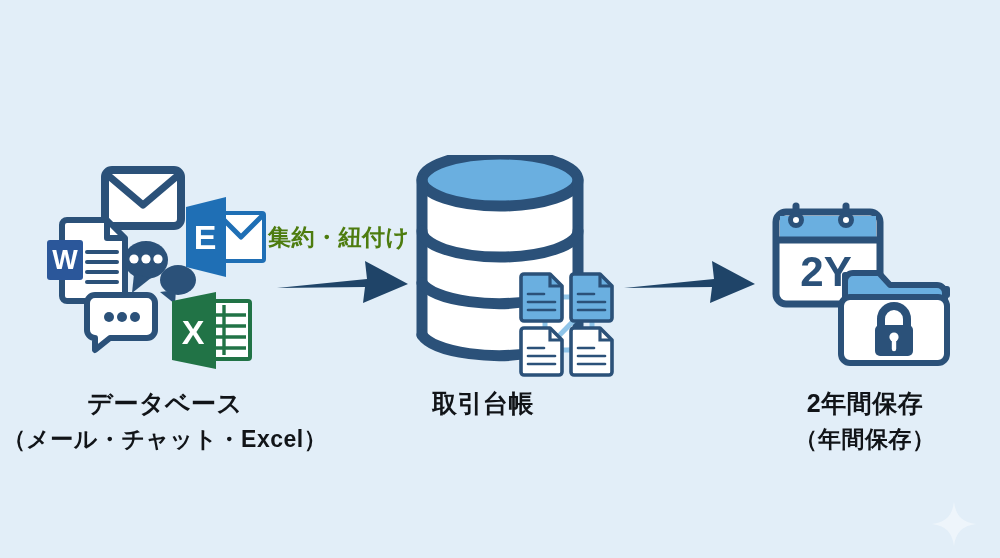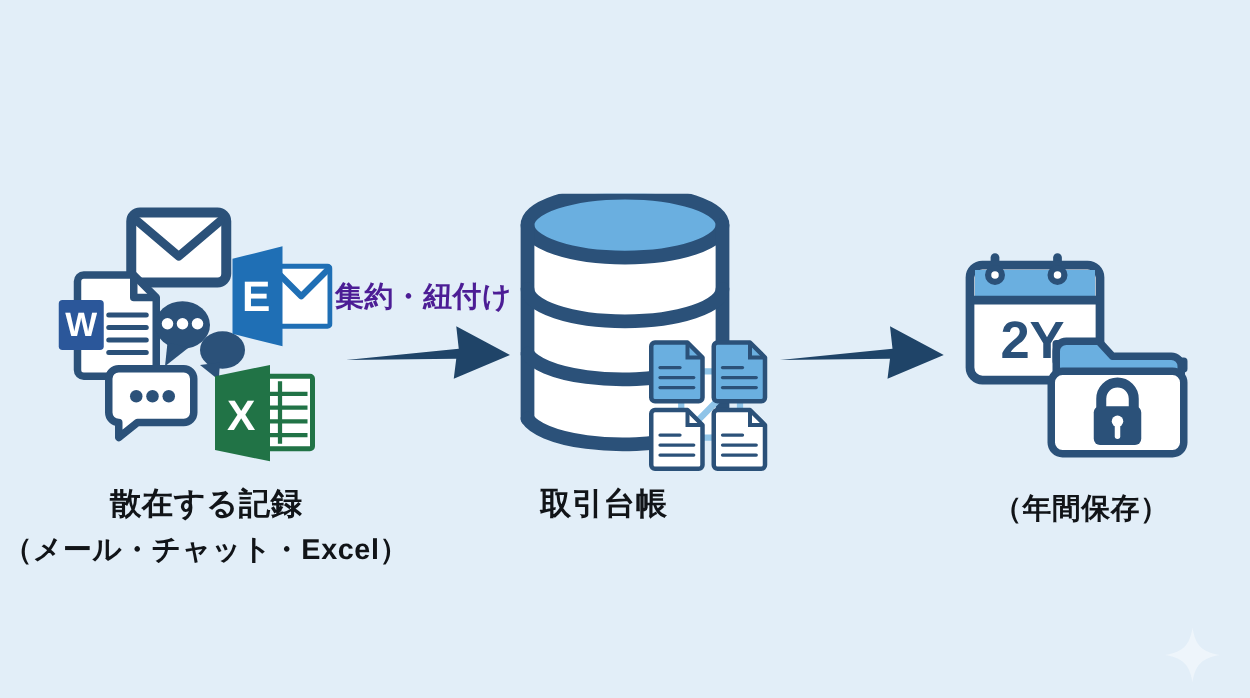--- a/index.html
+++ b/index.html
@@ -32,21 +32,21 @@
     letter-spacing: 0.5px;
     white-space: nowrap;
   }
   .caption .line1 { font-size: 25px; display: block; }
   .caption .line2 { font-size: 23px; display: block; margin-top: 4px; }
 
   .arrow-label {
     position: absolute;
     font-size: 23px;
     font-weight: bold;
-    color: #4c1d95;
+    color: #4d7c0f;
     letter-spacing: 0.5px;
     white-space: nowrap;
   }
 
   
   .sparkle { position: absolute; opacity: 0.55; }
 </style>
 </head>
 <body>
 
@@ -108,21 +108,21 @@
         <line x1="44" y1="48" x2="78" y2="48"></line>
         <line x1="44" y1="59" x2="78" y2="59"></line>
         <line x1="56" y1="16" x2="56" y2="66"></line>
       </g>
       <path d="M4 12 L48 3 V80 L4 71 Z" fill="#217346"></path>
       <text x="25" y="55" text-anchor="middle" fill="#ffffff" font-family="'Liberation Sans', sans-serif" font-size="34" font-weight="bold">X</text>
     </svg>
   </div>
 
   <div class="caption" style="left:0px; top:387px; width:330px;">
-    <span class="line1">散在する記録</span>
+    <span class="line1">データベース</span>
     <span class="line2">（メール・チャット・Excel）</span>
   </div>
 
   <div class="arrow-label" style="left:268px; top:222px;">集約・紐付け</div>
   <svg class="abs" style="left:275px; top:255px;" width="135" height="52" viewBox="0 0 135 52">
     <path d="M2 33 L92 24 L90 6 L133 29 L88 48 L90 32 Z" fill="#1f4468"></path>
   </svg>
 
   <div class="abs" style="left:405px; top:155px; width:230px; height:225px;">
 
@@ -213,20 +213,21 @@
       <path d="M12 20 a8 8 0 0 1 8 -8 H46 L57 24 H104 a8 8 0 0 1 8 8 V40 H12 Z" fill="#6aafe0" stroke="#2b5179" stroke-width="6" stroke-linejoin="round"></path>
       <rect x="8" y="36" width="106" height="66" rx="9" ry="9" fill="#ffffff" stroke="#2b5179" stroke-width="6"></rect>
       <path d="M48 66 V58 a13 13 0 0 1 26 0 V66" fill="none" stroke="#2b5179" stroke-width="8" stroke-linecap="round"></path>
       <rect x="42" y="64" width="38" height="31" rx="5" ry="5" fill="#2b5179"></rect>
       <circle cx="61" cy="76" r="4.6" fill="#ffffff"></circle>
       <path d="M61 78 L61 88" stroke="#ffffff" stroke-width="4.4" stroke-linecap="round"></path>
     </svg>
   </div>
 
   <div class="caption" style="left:750px; top:387px; width:230px;">
+    <span class="line1">2年間保存</span>
     <span class="line2">（年間保存）</span>
   </div>
 
   <svg class="sparkle" style="left:930px; top:500px;" width="48" height="48" viewBox="0 0 48 48">
     <path d="M24 2 C26 16 32 22 46 24 C32 26 26 32 24 46 C22 32 16 26 2 24 C16 22 22 16 24 2 Z" fill="#ffffff" opacity="0.75"></path>
   </svg>
 
 </div>
 
 </body></html>

